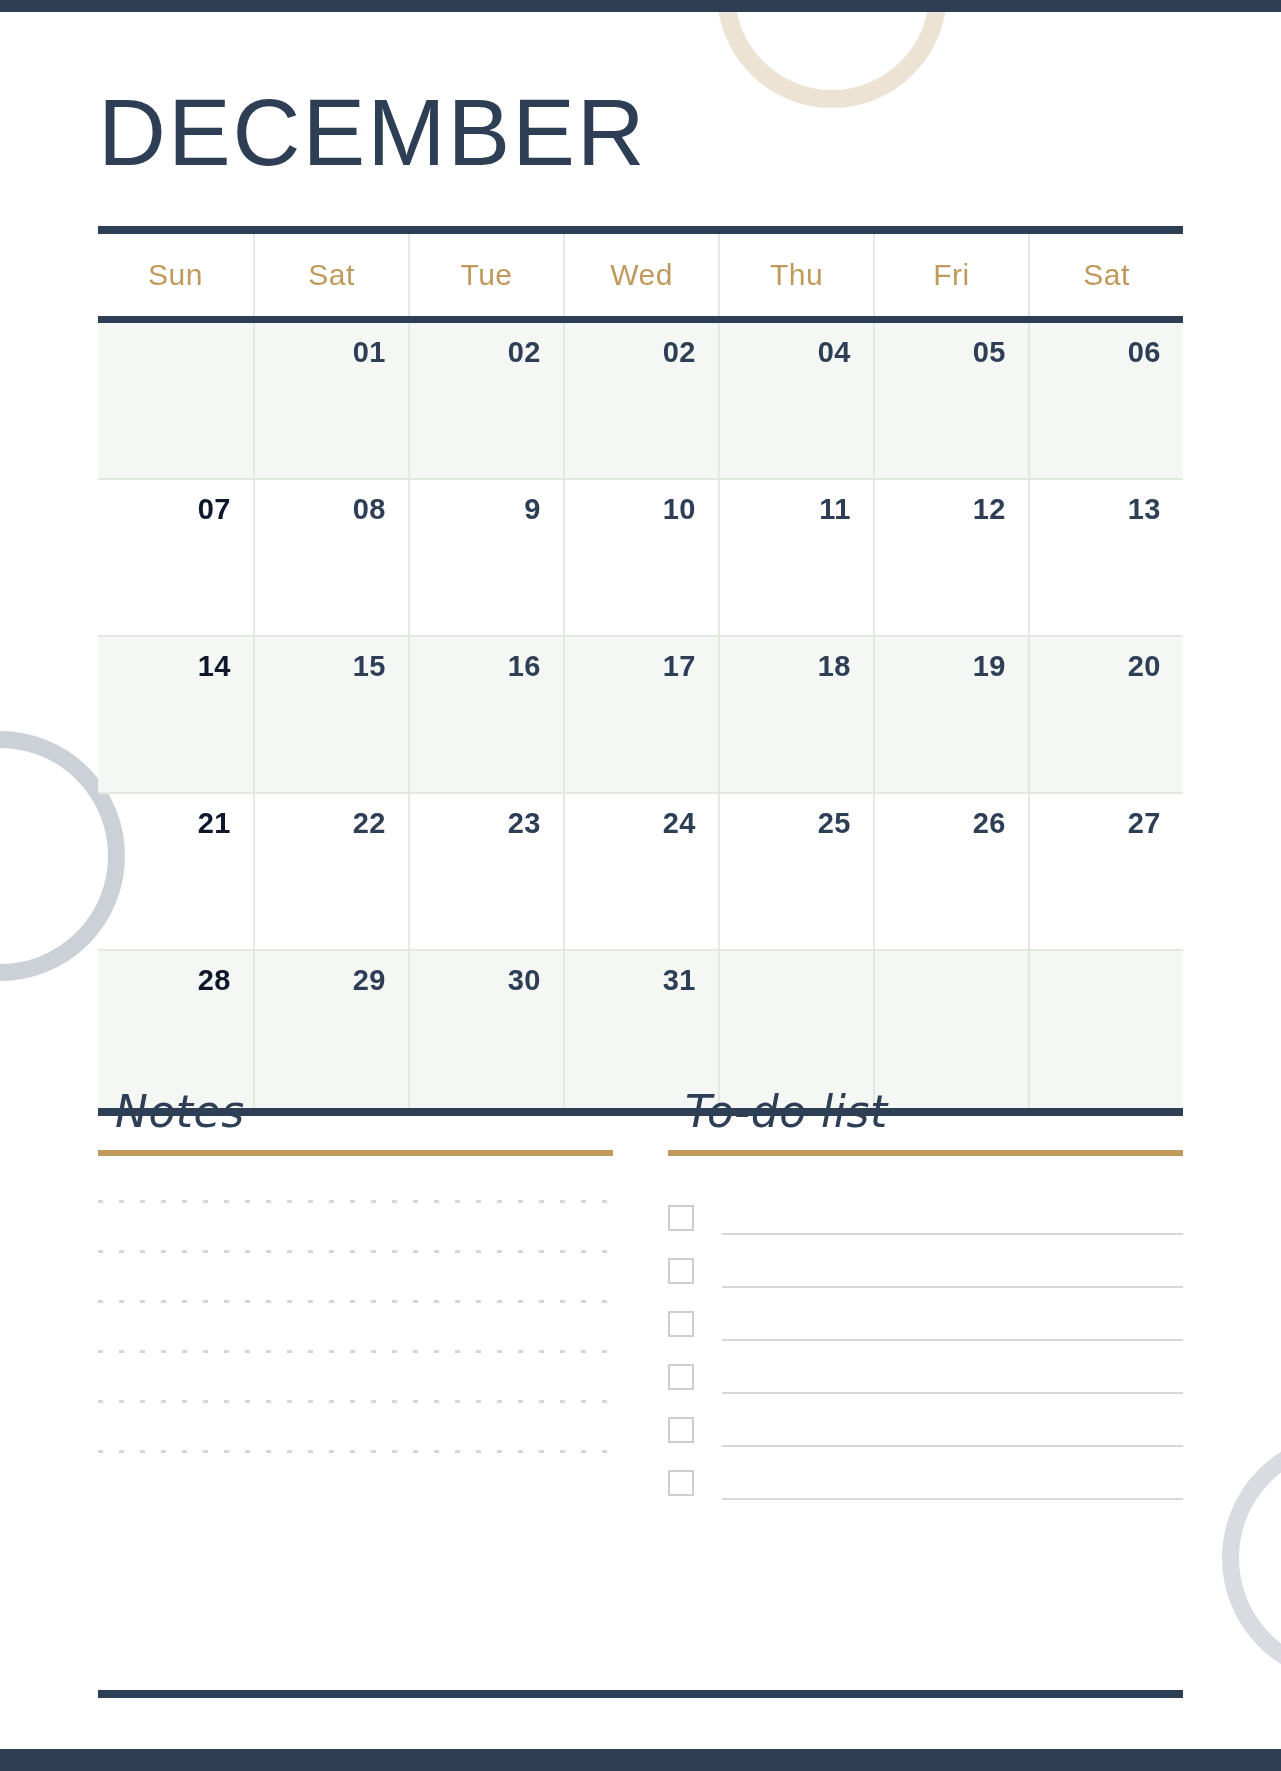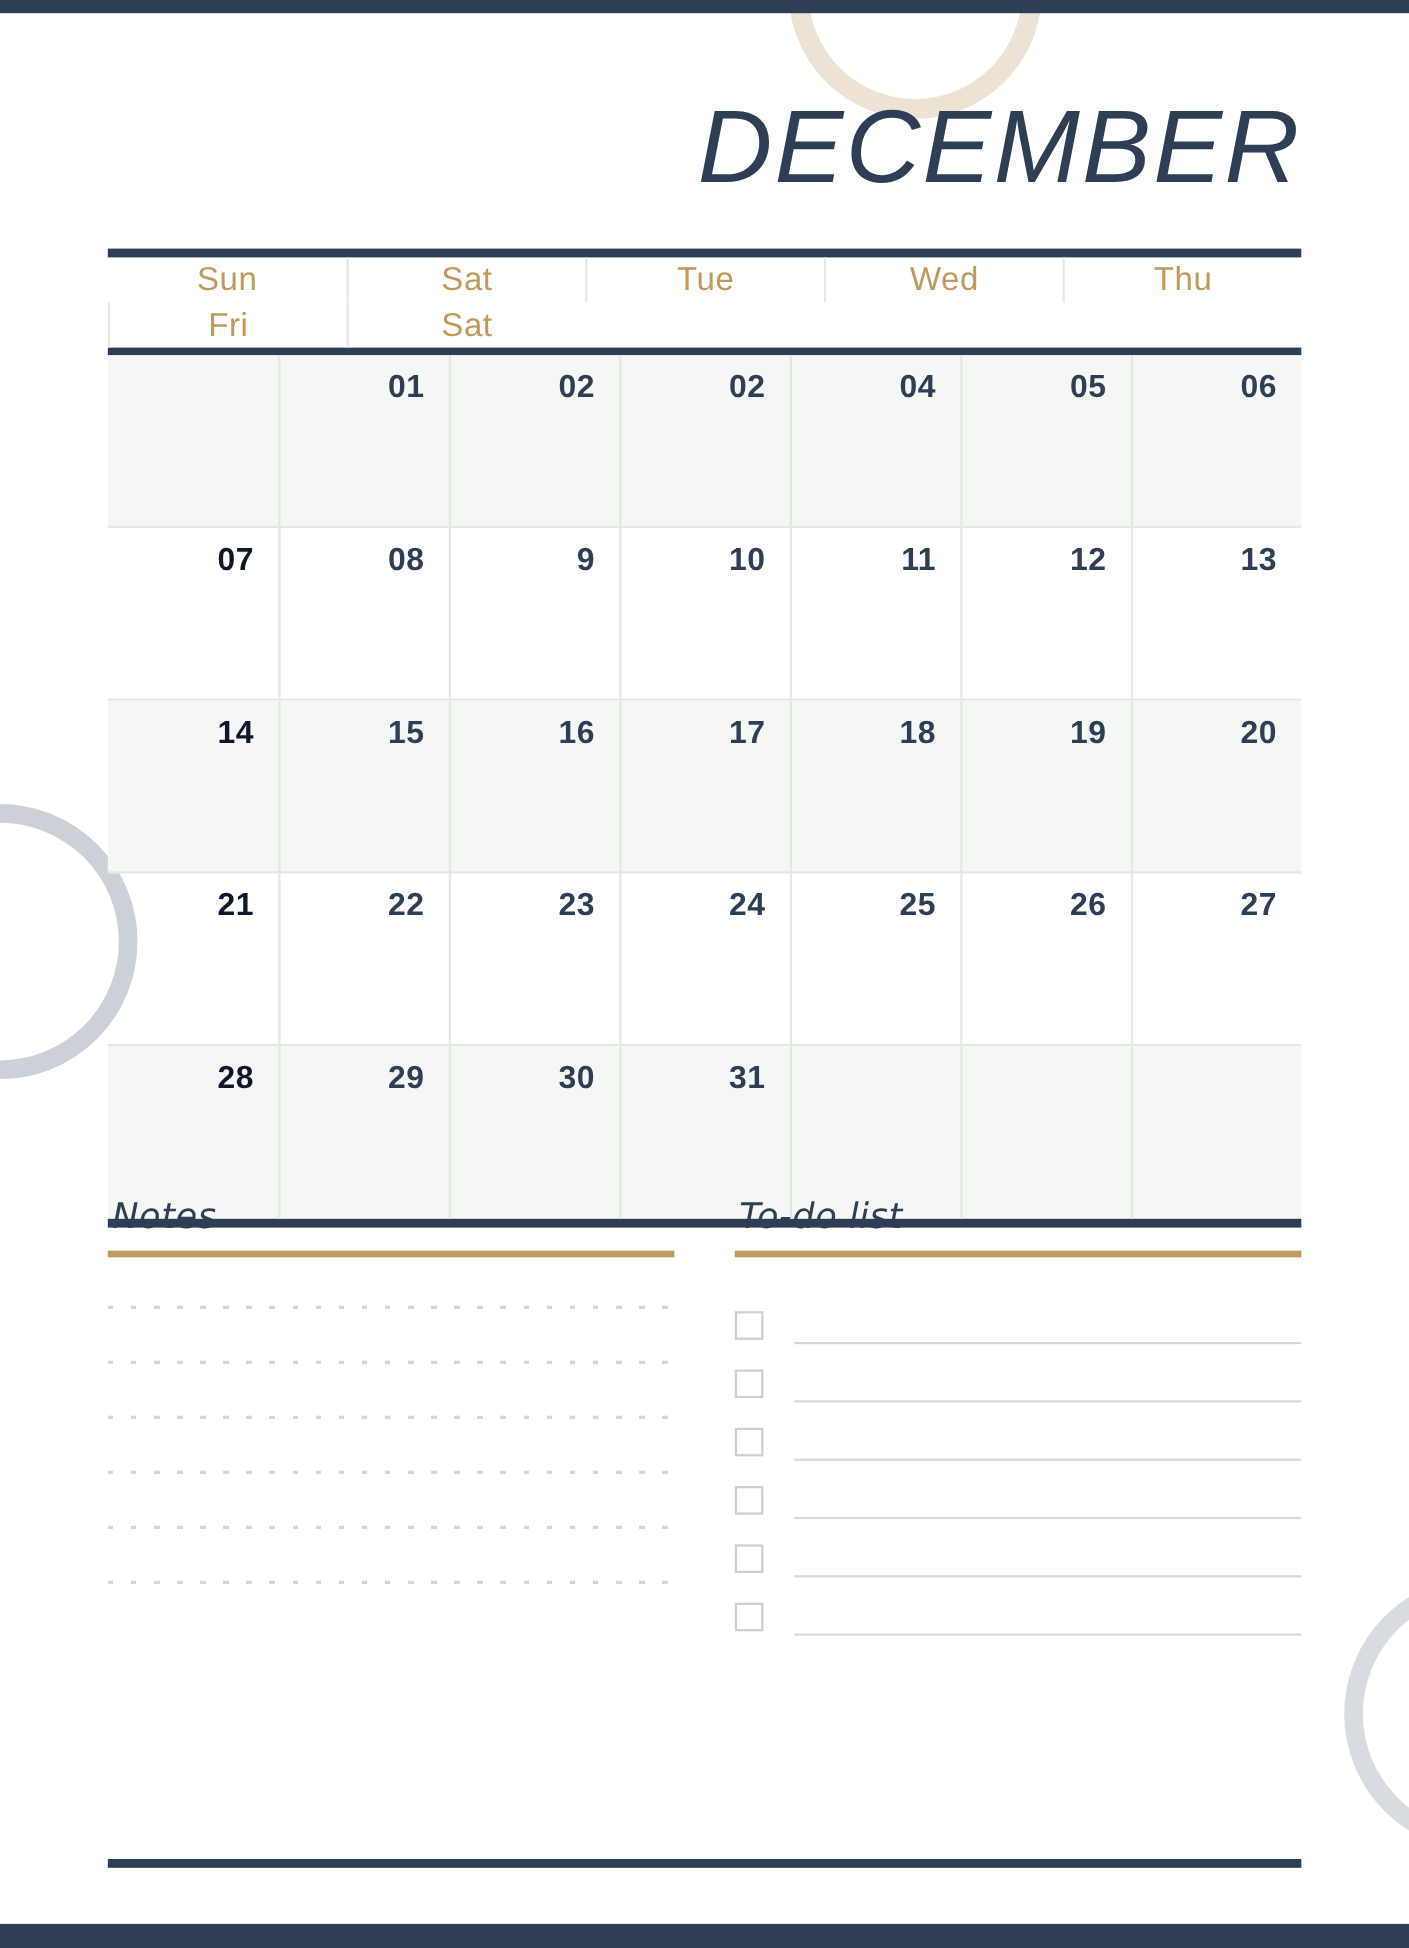--- a/index.html
+++ b/index.html
@@ -52,23 +52,22 @@
     top: 1433px; left: 1222px;
   }
 
   
   .header {
     position: absolute;
     top: 60px; left: 98px;
     width: 1085px; height: 120px;
     display: flex;
     align-items: flex-end;
-    justify-content: flex-end;
+    justify-content: space-between;
     z-index: 2;
-    font-style: italic;
   }
   .month-title {
     font-family: "Liberation Sans", sans-serif;
     font-size: 94px;
     font-weight: 300;
     letter-spacing: 2px;
     color: #2e3f55;
     line-height: 1;
     white-space: nowrap;
   }
@@ -91,21 +90,21 @@
   }
   .rule-dark {
     height: 8px;
     background: #2e3f55;
     width: 100%;
   }
   .rule-dark.thin { height: 7px; }
 
   .weekday-row {
     display: grid;
-    grid-template-columns: repeat(5, 1fr);
+    grid-template-columns: repeat(7, 1fr);
     height: 82px;
   }
   .weekday {
     display: flex;
     align-items: center;
     justify-content: center;
     font-size: 30px;
     font-weight: 400;
     color: #c09a5d;
     border-left: 2px solid #e2e9e1;
@@ -149,26 +148,27 @@
     width: 1085px;
     display: flex;
     gap: 55px;
     z-index: 2;
   }
   .panel { width: 515px; }
 
   .panel-title {
     font-family: "DejaVu Sans", sans-serif;
     font-style: italic;
-    font-size: 32px;
+    font-size: 44px;
     font-weight: 400;
     color: #2e3f55;
     line-height: 1.1;
     letter-spacing: 0.5px;
     padding-left: 4px;
+    margin-left: 13px;
   }
   .panel-underline {
     margin-top: 14px;
     height: 6px;
     background: #c09a5d;
     width: 100%;
   }
 
   
   .notes-lines { margin-top: 44px; }

